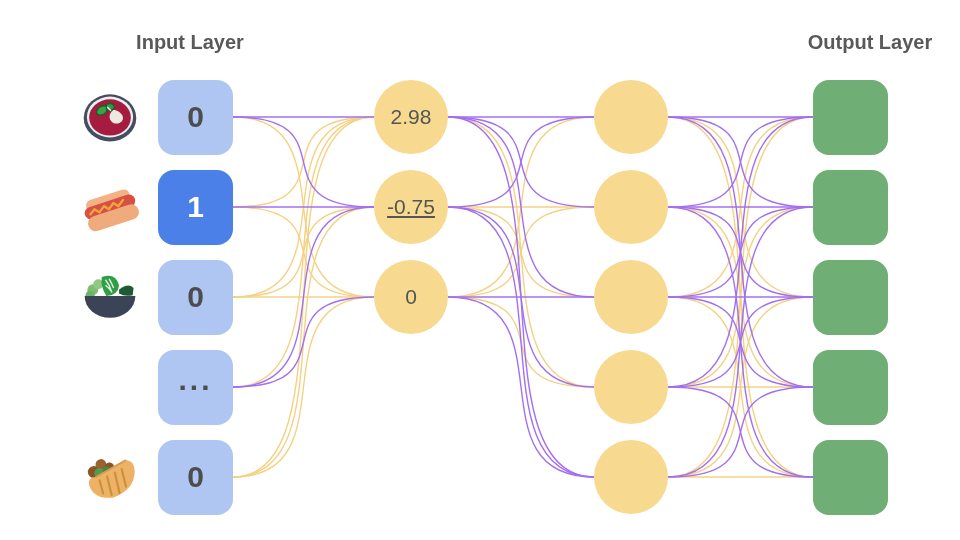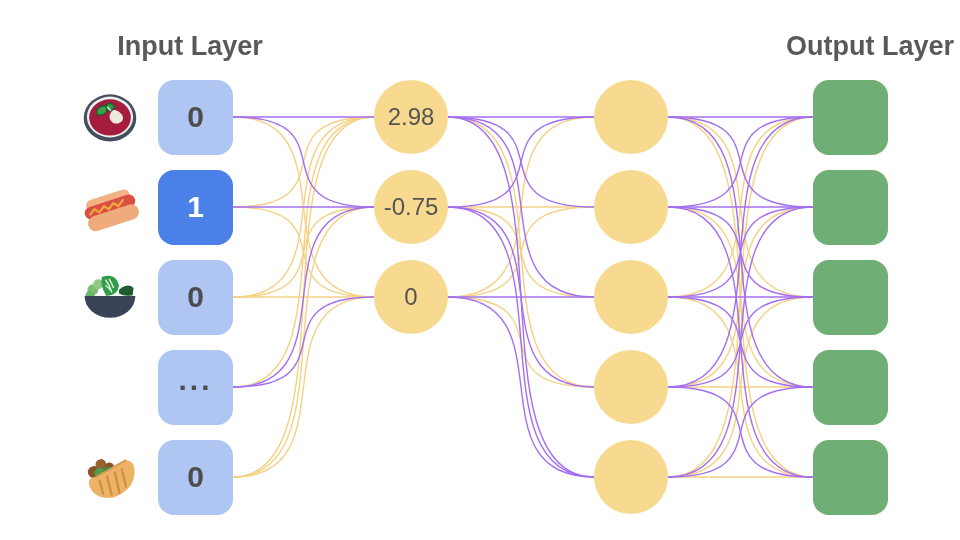--- a/index.html
+++ b/index.html
@@ -1,26 +1,26 @@
 <!DOCTYPE html>
 <html><head>
 <meta charset="utf-8">
 <style>
   html,body{margin:0;padding:0;background:#ffffff;}
   body{width:960px;height:540px;overflow:hidden;font-family:"Liberation Sans", sans-serif;}
   .stage{position:relative;width:960px;height:540px;background:#ffffff;}
   .edge-layer{position:absolute;left:0;top:0;width:960px;height:540px;}
   .layer-title{position:absolute;top:31px;transform:translateX(-50%);
-    font-size:27px;font-weight:bold;color:#595959;white-space:nowrap;}
+    font-size:20px;font-weight:bold;color:#595959;white-space:nowrap;}
   .node{position:absolute;display:flex;align-items:center;justify-content:center;
     box-sizing:border-box;}
   .sq{width:75px;height:75px;border-radius:16px;}
   .input-node{font-weight:bold;font-size:30px;}
   .input-node .dots{letter-spacing:3px;transform:translateY(-7px);}
-  .circle{width:74px;height:74px;border-radius:50%;font-size:24px;}
+  .circle{width:74px;height:74px;border-radius:50%;font-size:21px;}
   .icon-box{position:absolute;width:58px;height:58px;}
   .icon-box svg{width:100%;height:100%;display:block;}
 </style>
 </head>
 <body>
 
 <div class="stage">
   <svg class="edge-layer" width="960" height="540" viewBox="0 0 960 540" xmlns="http://www.w3.org/2000/svg">
       <path d="M 233 117 C 352.85 117, 254.15 297, 374 297" fill="none" stroke="#f5d184" stroke-width="1.4"></path>
       <path d="M 233 207 C 352.85 207, 254.15 117, 374 117" fill="none" stroke="#f5d184" stroke-width="1.4"></path>
@@ -140,21 +140,21 @@
             <path d="M22 49 L20 34 M31 52 L29 31 M40 51 L38 28 M48 45 L46 25" stroke="#c8913f" stroke-width="2.4" stroke-linecap="round"></path>
           </g>
         </svg>
       </div>
       <div class="node sq input-node" style="left: 158px; top: 439.5px; background: rgb(174, 198, 241); color: rgb(77, 77, 77);">
         <span>0</span>
       </div>
       <div class="node circle" style="left: 374px; top: 80px; background: rgb(247, 218, 143); color: rgb(85, 85, 85);">
         <span>2.98</span>
       </div>
-      <div class="node circle" style="left: 374px; top: 170px; background: rgb(247, 218, 143); color: rgb(85, 85, 85);">
+      <div class="node circle" style="left: 374px; top: 170px; background: rgb(247, 218, 143); color: rgb(85, 85, 85); text-decoration: underline;">
         <span>-0.75</span>
       </div>
       <div class="node circle" style="left: 374px; top: 260px; background: rgb(247, 218, 143); color: rgb(85, 85, 85);">
         <span>0</span>
       </div>
       <div class="node circle" style="left: 594px; top: 80px; background: rgb(247, 218, 143);"></div>
       <div class="node circle" style="left: 594px; top: 170px; background: rgb(247, 218, 143);"></div>
       <div class="node circle" style="left: 594px; top: 260px; background: rgb(247, 218, 143);"></div>
       <div class="node circle" style="left: 594px; top: 350px; background: rgb(247, 218, 143);"></div>
       <div class="node circle" style="left: 594px; top: 440px; background: rgb(247, 218, 143);"></div>

